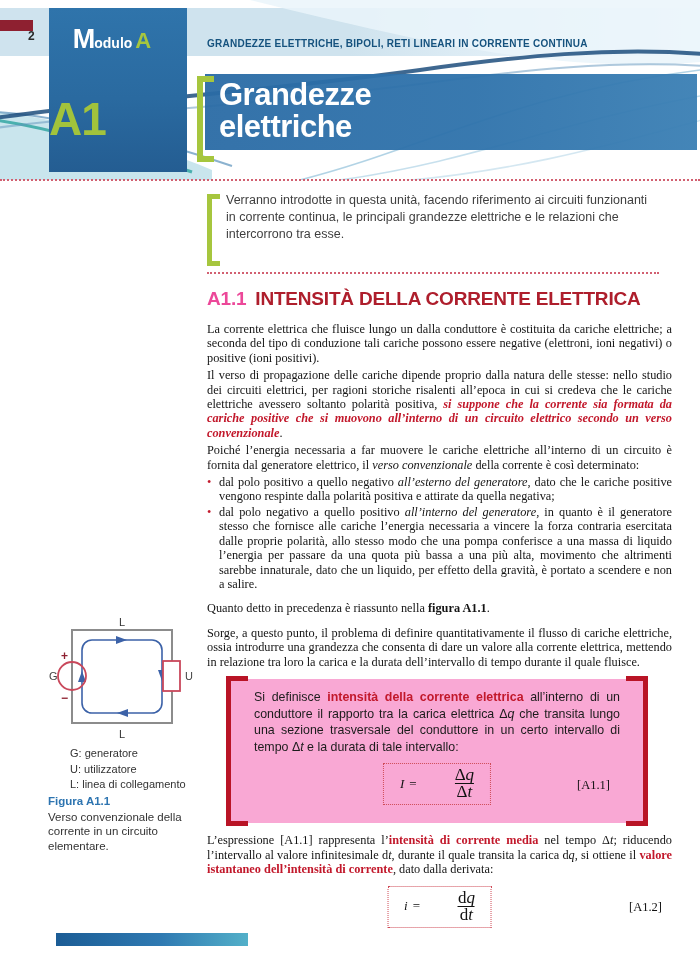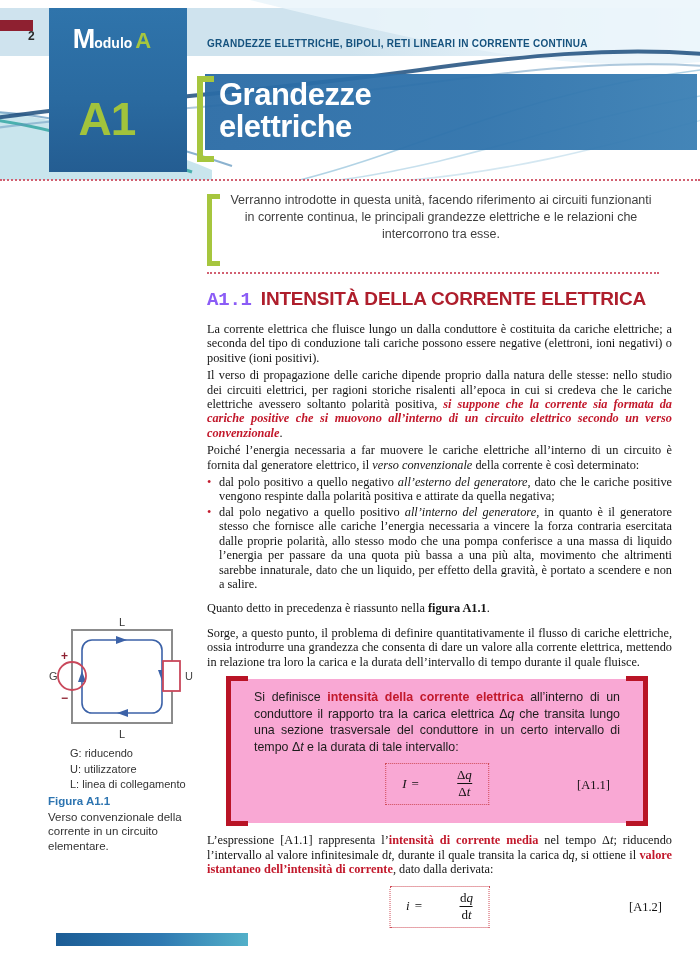--- a/index.html
+++ b/index.html
@@ -14,21 +14,21 @@
   .page-number { position:absolute; left:28px; top:29px; font-size:12px; font-weight:bold; color:#2b2b2b; }
   .edge-tab { position:absolute; left:0; top:20px; width:33px; height:11px; background:#8e2030; }
   .waves { position:absolute; left:0; top:0; width:700px; height:180px; pointer-events:none; }
 
   .module-box { position:absolute; left:49px; top:8px; width:138px; height:164px;
     background:linear-gradient(180deg,#2f74ab 0%,#2a6aa0 55%,#245d92 100%); }
   .module-logo { position:absolute; left:0; top:16px; width:126px; text-align:center; white-space:nowrap; }
   .module-logo .m-big { font-size:27px; font-weight:bold; color:#ffffff; letter-spacing:-1px; }
   .module-logo .m-rest { font-size:14px; font-weight:bold; color:#ffffff; }
   .module-logo .m-a { font-size:22px; font-weight:bold; color:#a6c63e; margin-left:3px; }
-  .unit-code { position:absolute; left:0; top:84px; width:116px; text-align:center;
+  .unit-code { position:absolute; left:0; top:84px; width:116px; 
     font-size:46px; font-weight:bold; color:#a2c33c; letter-spacing:-1px; }
 
   .strip-title { position:absolute; left:207px; top:38px; font-size:10px; font-weight:bold;
     color:#15527e; letter-spacing:.25px; }
 
   .title-bar { position:absolute; left:205px; top:74px; width:492px; height:76px;
     background:linear-gradient(90deg,#2a6ba5 0%,#2e72ab 55%,#3a7fb4 100%); opacity:.95; }
   .title-bracket { position:absolute; left:197px; top:76px; width:17px; height:86px;
     border-left:6px solid #a6c63e; border-top:6px solid #a6c63e; border-bottom:6px solid #a6c63e; }
   .chapter-title { position:absolute; left:219px; top:79px; color:#ffffff; font-weight:bold;
@@ -39,26 +39,26 @@
   
   .figure-block { position:absolute; left:25px; top:616px; width:178px; }
   .figure-legend { position:absolute; left:45px; top:130px; font-size:11px; color:#333; line-height:15.5px; }
   .figure-caption { position:absolute; left:23px; top:178px; width:152px; font-size:11.5px; line-height:14.5px; color:#333; }
   .figure-caption .fig-title { color:#2d74b0; font-weight:bold; display:block; margin-bottom:1px; }
 
   
   .intro-box { position:absolute; left:207px; top:192px; width:452px; }
   .intro-bracket { position:absolute; left:0; top:2px; width:13px; height:72px;
     border-left:5px solid #a6c63e; border-top:5px solid #a6c63e; border-bottom:5px solid #a6c63e; }
-  .intro-text { margin-left:19px; width:430px; font-size:12.5px; line-height:17px; color:#3f3f3f;text-align:center; }
+  .intro-text { margin-left:19px; width:430px; font-size:12.5px; line-height:17px; color:#3f3f3f; }
 
   .dotted-rule-mid { position:absolute; left:207px; top:272px; width:452px; border-top:2px dotted #d26071; }
 
   .section-heading { position:absolute; left:207px; top:288px; font-weight:bold; font-size:19px; letter-spacing:-.2px; white-space:nowrap; }
-  .section-heading .sec-num { color:#8b5cf6; margin-right:9px;font-family:Liberation Mono, monospace; }
+  .section-heading .sec-num { color:#ec4899; margin-right:9px; }
   .section-heading .sec-title { color:#ae1e2c; }
 
   .content { position:absolute; left:207px; top:322px; width:465px;
     font-family:"Liberation Serif", serif; font-size:12.3px; line-height:14.4px;
     color:#141414; text-align:justify; }
   .content p { margin-bottom:3px; }
   .content p.sp { margin-top:10px; }
   .bullets { list-style:none; }
   .bullets li { position:relative; padding-left:12px; margin-bottom:1px; }
   .bullets li::before { content:"•"; position:absolute; left:0; top:0; color:#c2182b; }
@@ -79,21 +79,21 @@
 
   
   .formula-row { position:relative; margin-top:9px; height:48px; }
   .def-box .formula-row { margin-top:8px; }
   .formula-chip { position:absolute; left:50%; transform:translateX(-50%); top:0;
     border:1.5px dotted #cf4b57; padding:4px 16px 5px 16px; background:transparent;
     font-family:"Liberation Serif", serif; font-size:13px; color:#111;
     display:flex; align-items:center; }
   .f-lhs { font-style:italic; margin-right:5px; }
   .f-eq { margin-right:6px; }
-  .frac { display:inline-flex; flex-direction:column; align-items:center; font-size:13px; line-height:14px;margin-left:32px; }
+  .frac { display:inline-flex; flex-direction:column; align-items:center; font-size:17px; line-height:14px;margin-left:32px; }
   .frac .bar { width:100%; border-top:1.2px solid #111; margin:1px 0; }
   .f-var { font-style:italic; }
   .formula-label { position:absolute; right:10px; top:14px;
     font-family:"Liberation Serif", serif; font-size:12.5px; color:#111;padding-left:31px; }
 
   
   .bottom-bar { position:absolute; left:56px; top:933px; width:192px; height:13px;
     background:linear-gradient(90deg,#1b5c95 0%,#2f7ab2 55%,#53b0c9 100%); }
 
   svg text { font-family:"Liberation Sans", sans-serif; }
@@ -207,21 +207,21 @@
       <circle cx="47" cy="60" r="14" fill="none" stroke="#c9485b" stroke-width="1.8"></circle>
       <rect x="138" y="45" width="17" height="30" fill="#ffffff" stroke="#c9485b" stroke-width="1.8"></rect>
       <text x="94" y="10" font-size="11" fill="#333">L</text>
       <text x="94" y="122" font-size="11" fill="#333">L</text>
       <text x="36" y="44" font-size="12" font-weight="bold" fill="#8e2030">+</text>
       <text x="36" y="86" font-size="12" font-weight="bold" fill="#8e2030">−</text>
       <text x="24" y="64" font-size="11" fill="#444">G</text>
       <text x="160" y="64" font-size="11" fill="#444">U</text>
     </svg>
     <div class="figure-legend">
-      <div>G: riducendo</div>
+      <div>G: generatore</div>
       <div>U: utilizzatore</div>
       <div>L: linea di collegamento</div>
     </div>
     <div class="figure-caption">
       <span class="fig-title">Figura A1.1</span>
       <span>Verso convenzionale della corrente in un circuito elementare.</span>
     </div>
   </div>
 
   <div class="bottom-bar"></div>

